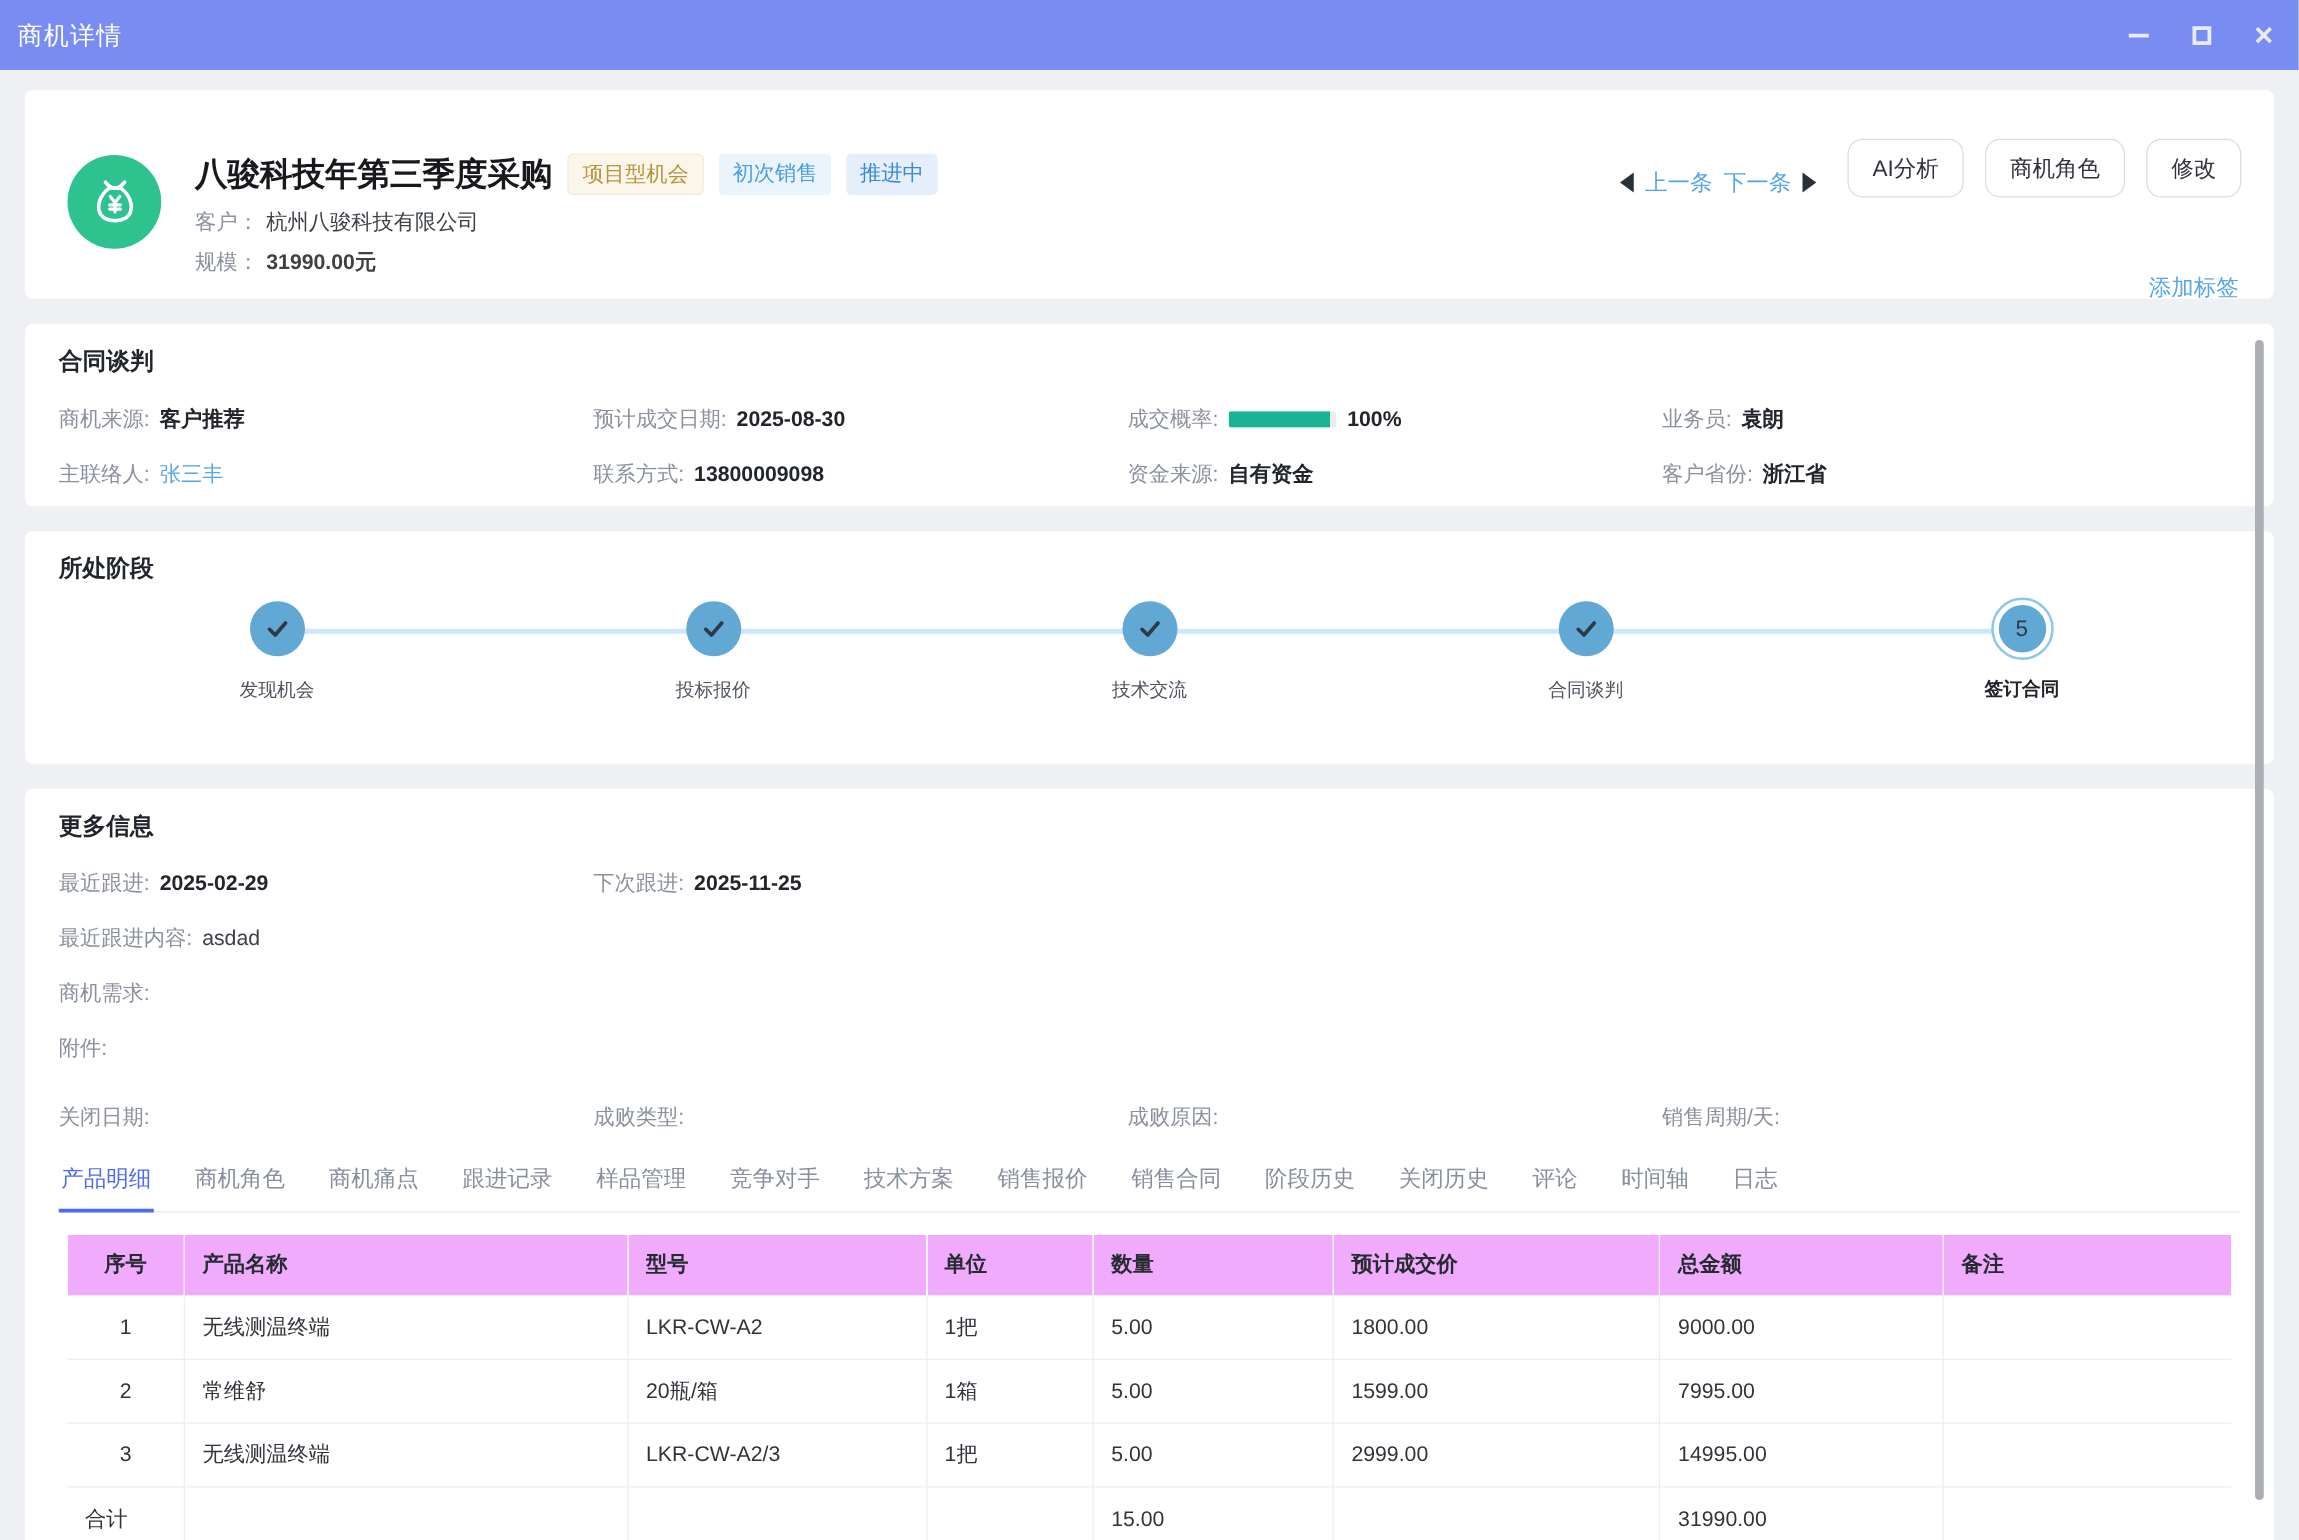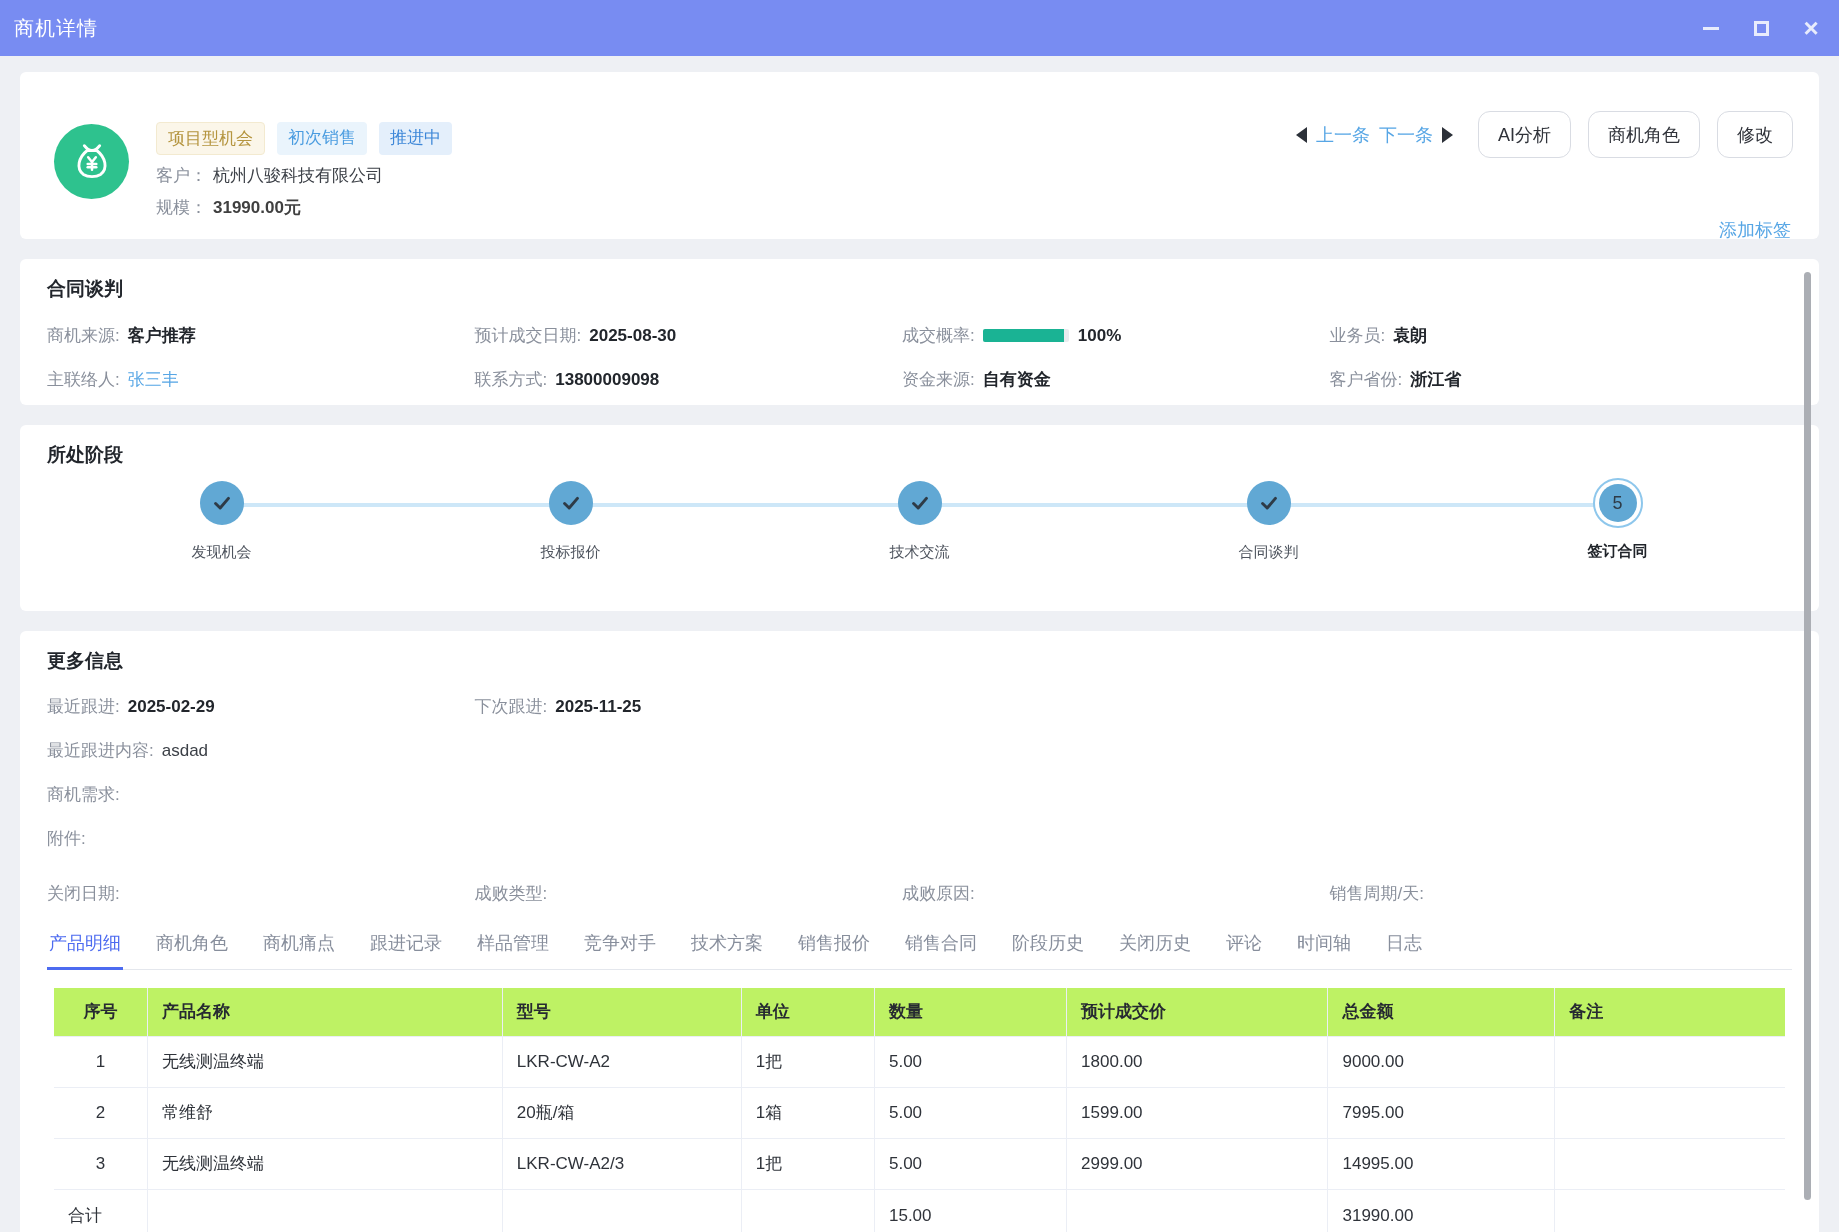--- a/index.html
+++ b/index.html
@@ -31,21 +31,21 @@
   .head-main { margin-left:27px; display:flex; flex-direction:column; gap:9px; }
   .title-row { display:flex; align-items:center; gap:12px; }
   .opp-title { font-size:26px; font-weight:bold; color:#17191d; }
   .tag { font-size:17px; padding:4px 11px; border-radius:4px; white-space:nowrap; }
   .tag.gold { color:#b5953f; background:#fbf6e9; border:1px solid #f3ead0; }
   .tag.blue { color:#4a9ce0; background:#eaf4fc; }
   .tag.blue2 { color:#3d87d8; background:#e4effb; }
   .head-line { font-size:17px; color:#8a909c; }
   .head-line .v { color:#3c4047; margin-left:6px; }
   .head-line .v.strong { font-weight:bold; color:#404040;text-align:center; }
-  .head-right { position:absolute; top:39px; right:26px; display:flex; align-items:center; gap:17px; }
+  .head-right { position:absolute; top:39px; right:26px; display:flex; align-items:flex-end; gap:17px; }
   .nav-links { display:flex; align-items:center; gap:9px; font-size:18px; color:#57a6e5; margin-right:8px; }
   .nav-links .navlink { cursor:pointer; }
   .tri { width:0; height:0; border-style:solid; display:inline-block; cursor:pointer; }
   .tri-left { border-width:8px 11px 8px 0; border-color:transparent #2b3038 transparent transparent; }
   .tri-right { border-width:8px 0 8px 11px; border-color:transparent transparent transparent #2b3038; }
   .btn {
     height:47px; padding:0 19px; background:#fff; border:1px solid #d9dce3; border-radius:12px;
     font-size:18px; color:#30333a; display:flex; align-items:center; cursor:pointer;
     font-family:inherit;
   }
@@ -98,21 +98,21 @@
     content:""; position:absolute; left:0; right:0; bottom:-1px; height:3px; background:#4d6bf0;
   }
   
   .ptable { width:99.2%; margin:0 auto; border-collapse:collapse; margin-top:18px; table-layout:fixed; }
   .ptable th, .ptable td {
     font-size:17px; height:51px; padding:0 14px; text-align:left;
     border-bottom:1px solid #ebeef5; border-right:1px solid #ebeef5;
     overflow:hidden; white-space:nowrap;
   }
   .ptable th:last-child, .ptable td:last-child { border-right:none; }
-  .ptable th { background:#bef264; color:#262a31; font-weight:bold; height:48px; }
+  .ptable th { background:#f0abfc; color:#262a31; font-weight:bold; height:48px; }
   .ptable td { color:#2f333a; }
   .ptable th:first-child, .ptable td.c-center { text-align:center; }
   .ptable tr.total-row td { height:53px; }
   
   .scroll-thumb {
     position:absolute; top:272px; right:28px; width:7px; height:928px;
     background:#abaeb4; border-radius:4px;
   }
 </style>
 </head>
@@ -143,20 +143,21 @@
         <g stroke-width="2.6">
           <path d="M20 19 L24 24 L28 19"></path>
           <path d="M24 24 L24 32"></path>
           <path d="M19.5 26 L28.5 26"></path>
           <path d="M19.5 29.5 L28.5 29.5"></path>
         </g>
       </svg>
     </div>
     <div class="head-main">
       <div class="title-row">
+        <span class="opp-title">八骏科技年第三季度采购</span>
         <span style="display:flex;gap:12px;">
 
         <span class="tag gold">项目型机会</span>
             <span class="tag blue">初次销售</span>
             <span class="tag blue2">推进中</span>
           </span>
       </div>
       <div class="head-line">
         <span>客户：</span><span class="v">杭州八骏科技有限公司</span>
       </div>

